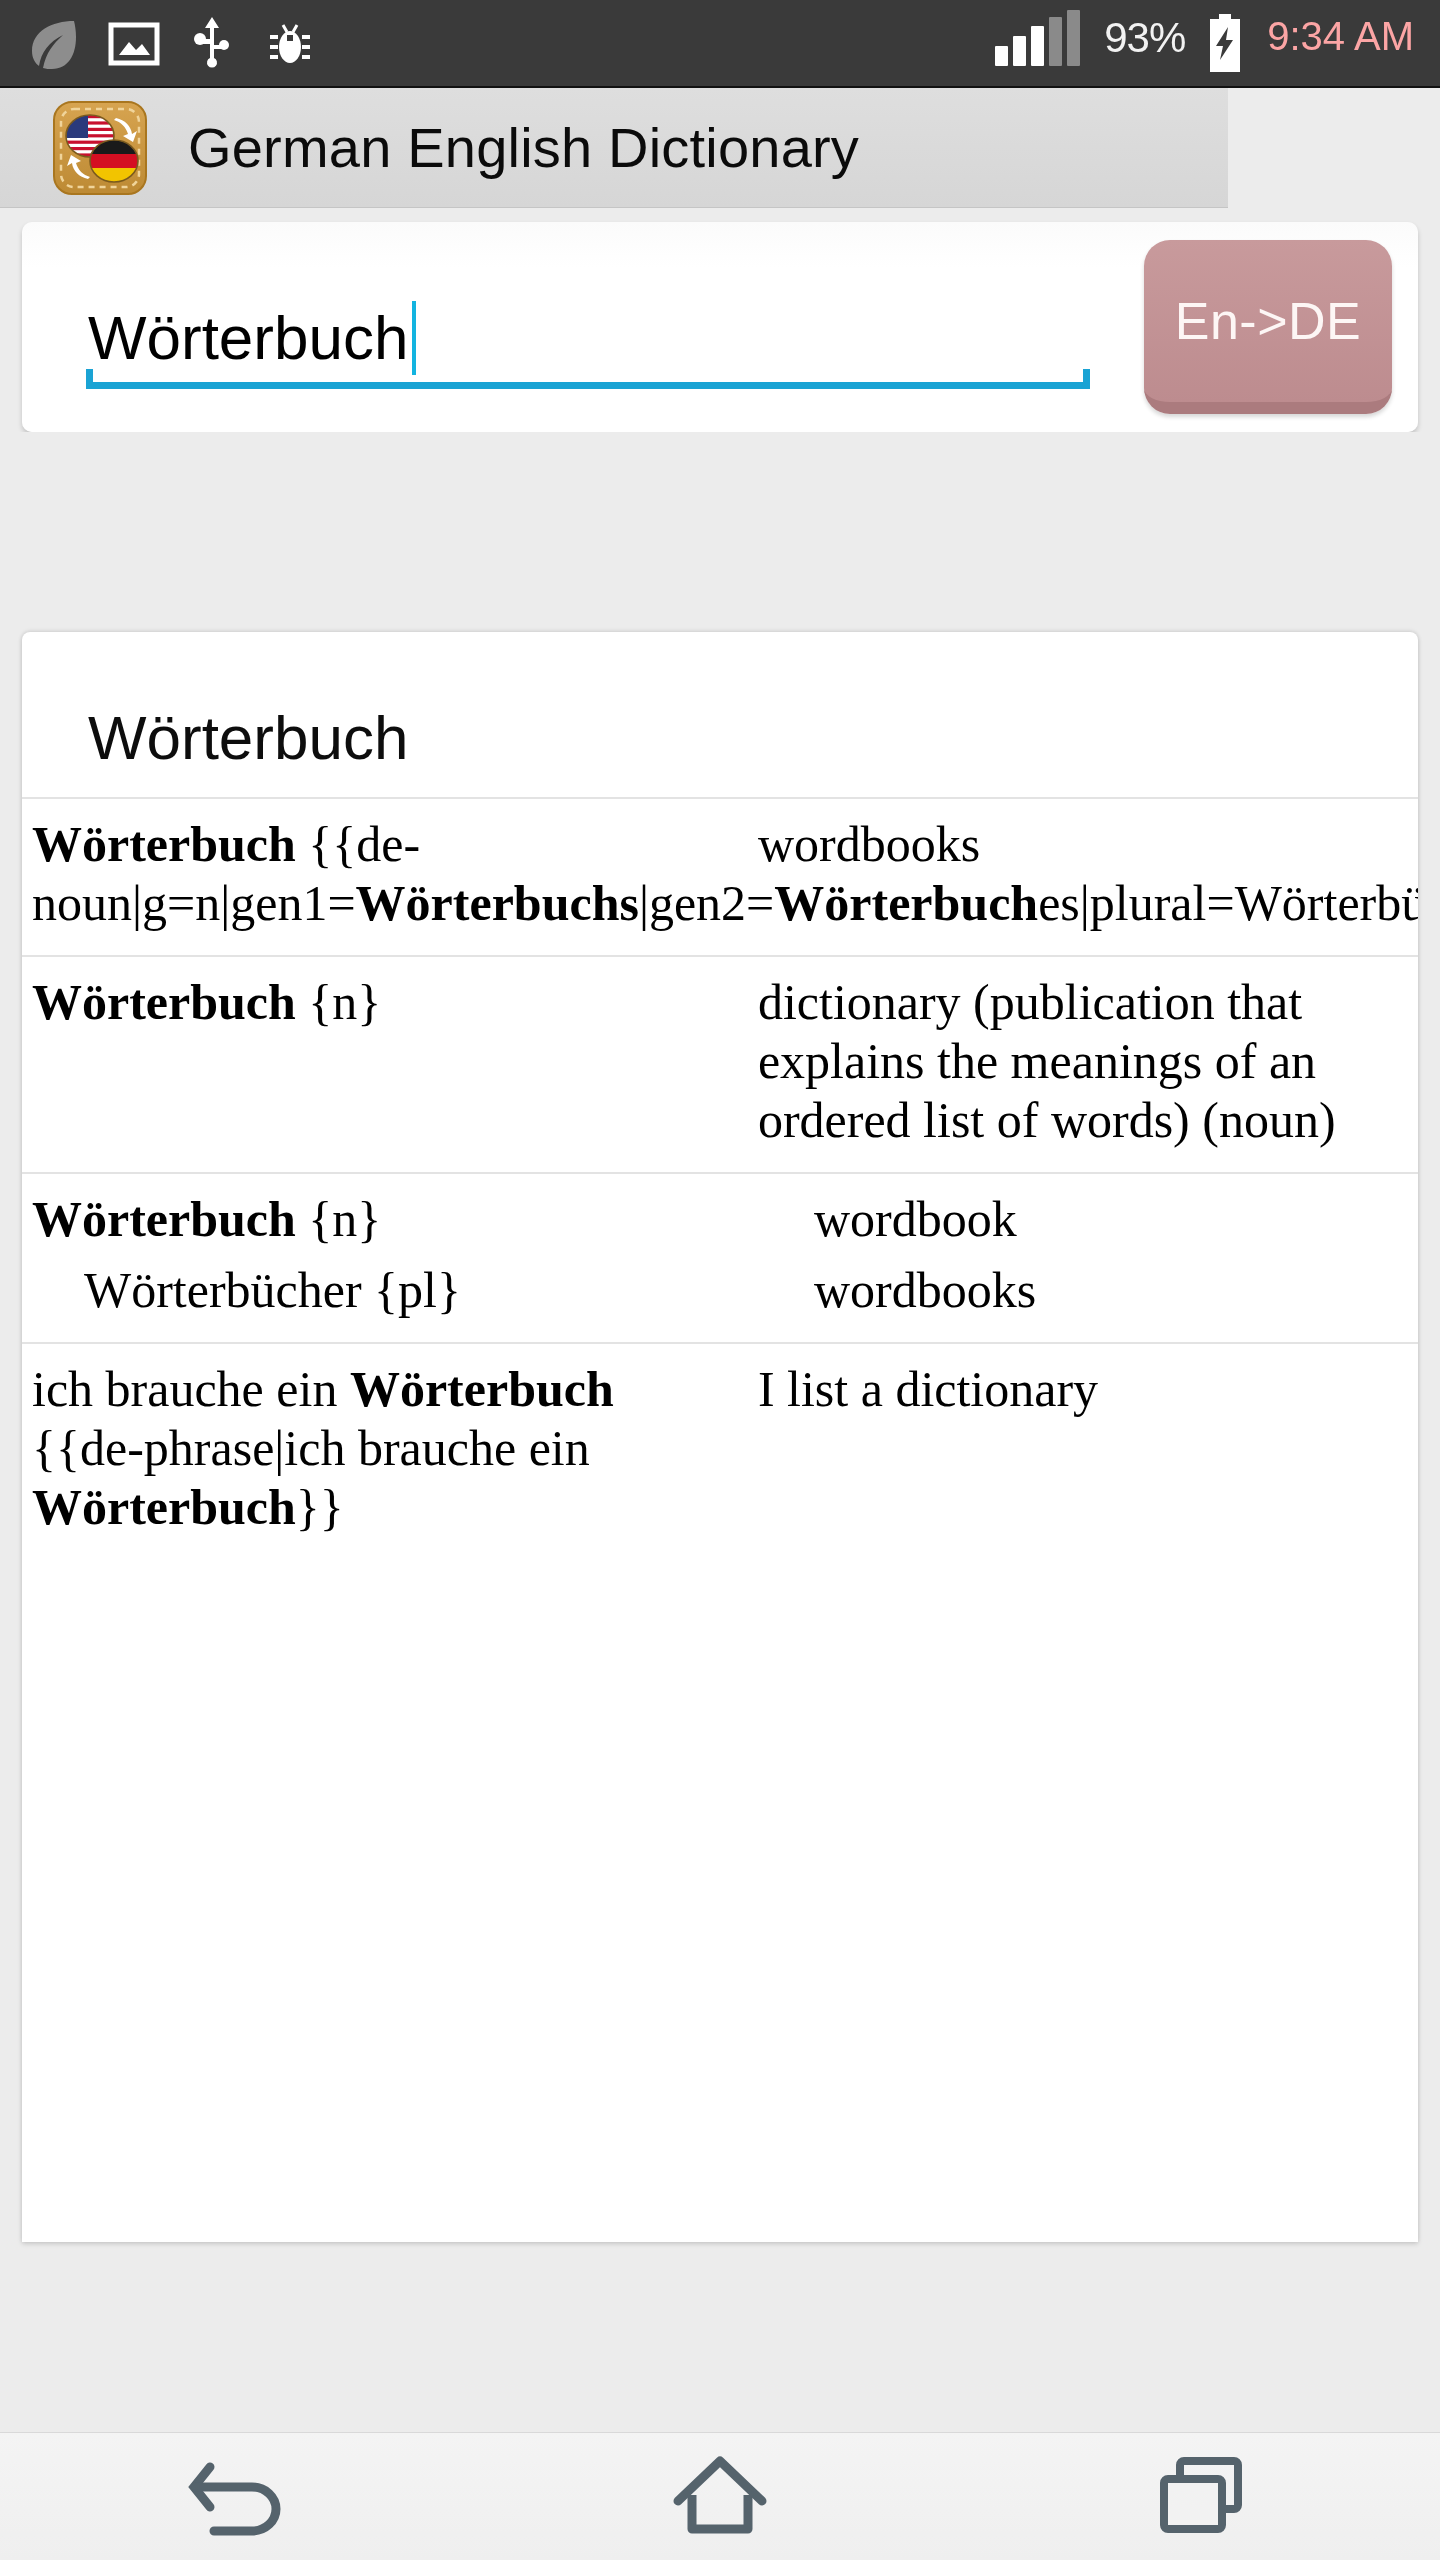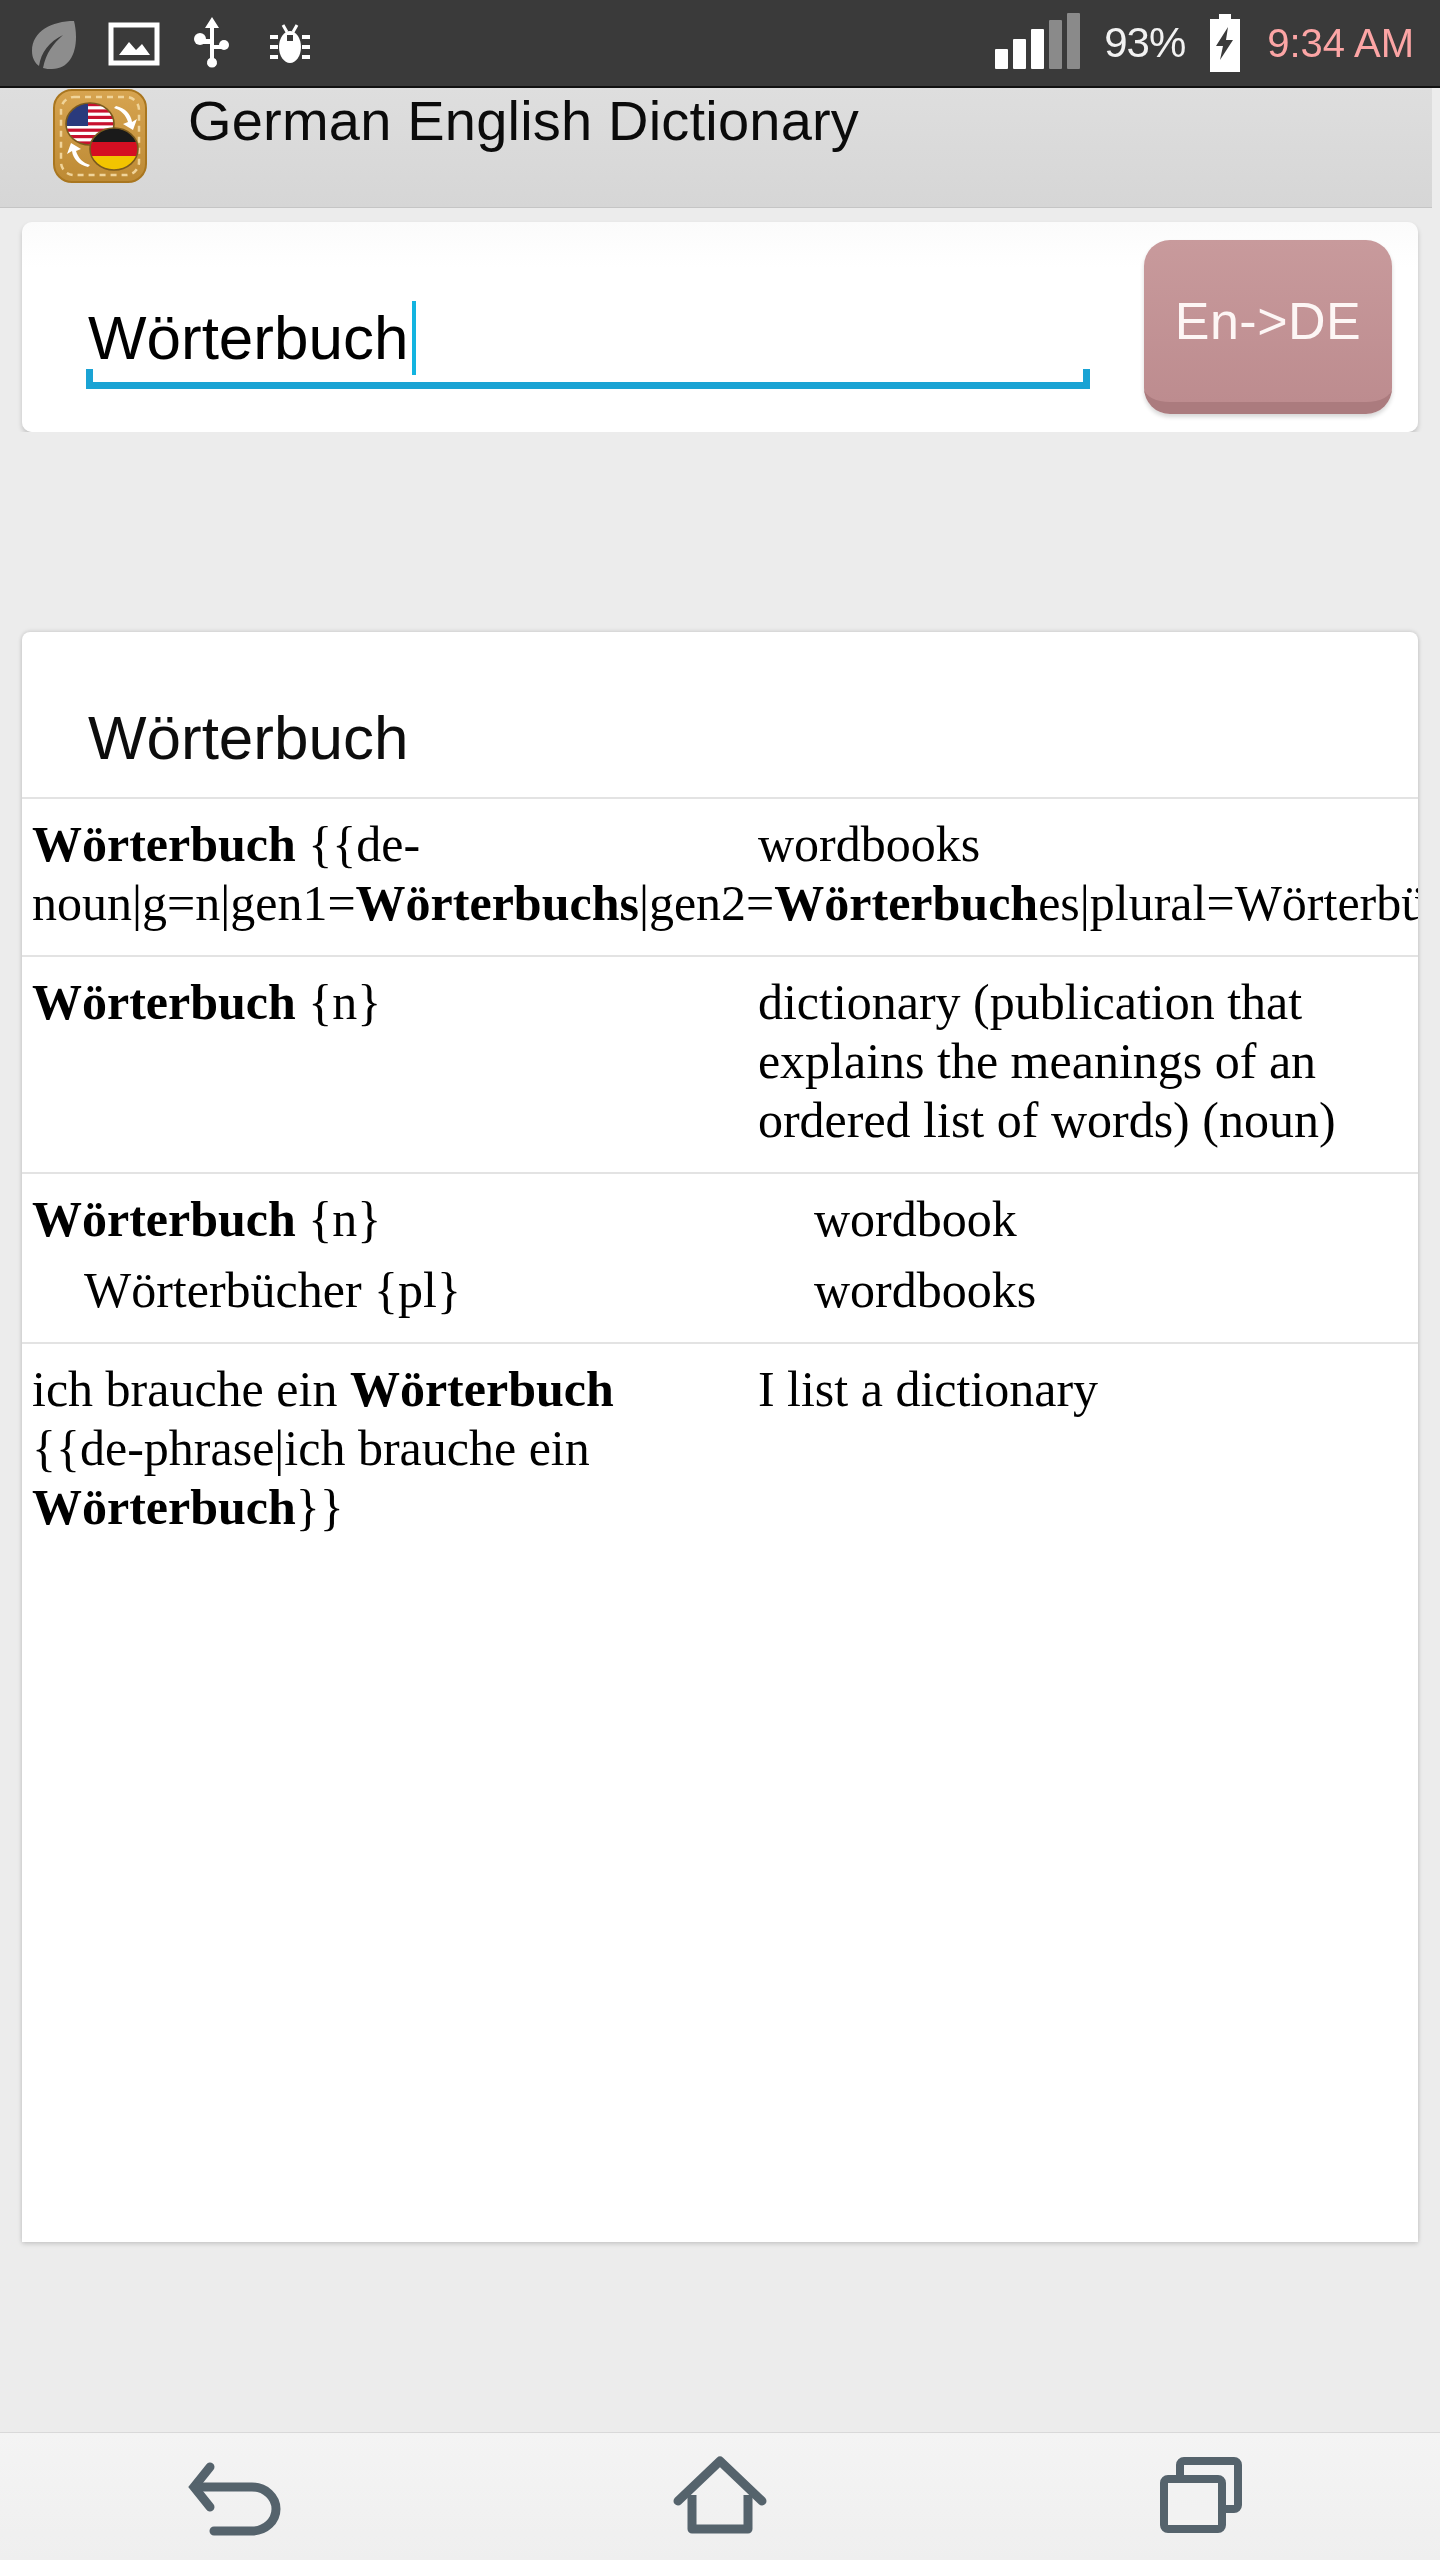--- a/index.html
+++ b/index.html
@@ -12,44 +12,44 @@
 
   
   .statusbar{
     position:relative; width:1440px; height:88px;
     background:#3a3a3a;
     display:flex; align-items:center;
     padding:0 26px;
     border-bottom:2px solid #111;
   }
   .sb-left{ display:flex; align-items:center; gap:30px; }
-  .sb-right{ margin-left:auto; display:flex; align-items:center; gap:16px; }
+  .sb-right{ margin-left:auto; display:flex; gap:16px; }
 
   .ic-leaf{ width:52px; height:52px; }
   .ic-img{ width:52px; height:52px; }
   .ic-usb{ width:44px; height:56px; }
   .ic-bug{ width:52px; height:52px; }
 
   .signal{ display:flex; align-items:flex-end; gap:5px; height:52px; }
   .signal i{ display:block; width:13px; background:#fff; border-radius:1px; }
   .signal i.b1{ height:20px; }
   .signal i.b2{ height:30px; }
   .signal i.b3{ height:40px; }
   .signal i.b4{ height:49px; background:#8a8a8a; }
   .signal i.b5{ height:56px; background:#8a8a8a; }
 
   .batt-pct{ color:#f2f2f2; font-size:42px; letter-spacing:-1px; padding:0 4px 0 8px; }
   .ic-batt{ width:40px; height:58px; }
   .clock{ color:#fca5a5; font-size:40px; letter-spacing:0px; padding-left:6px; white-space:nowrap;}
 
   
   .appbar{
-    width:1432px; height:120px;
+    width:1228px; height:120px;
     background:linear-gradient(#dedede,#d6d6d6);
-    display:flex; align-items:flex-start;
+    display:flex; align-items:center;
     padding:0 0 0 52px;
     border-bottom:1px solid #c5c5c5;
   }
   .app-icon{ width:96px; height:96px; flex:0 0 96px; position:relative; }
   .app-title{
     font-size:56px; color:#0b0b0b; padding-left:40px;
     white-space:nowrap; letter-spacing:0.2px;
   }
 
   

